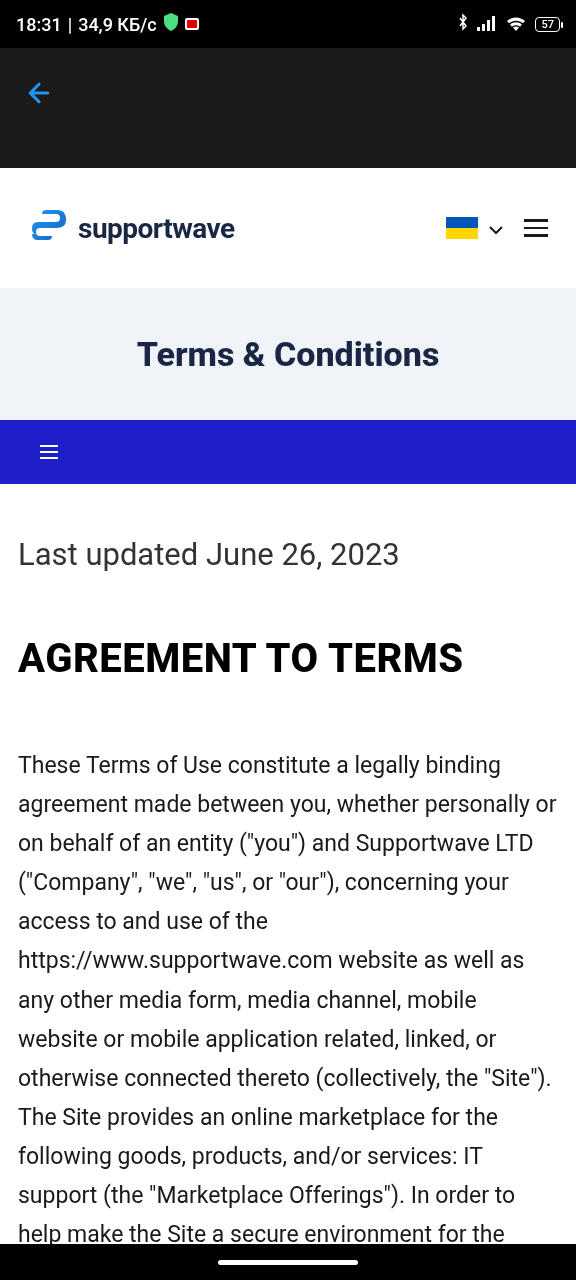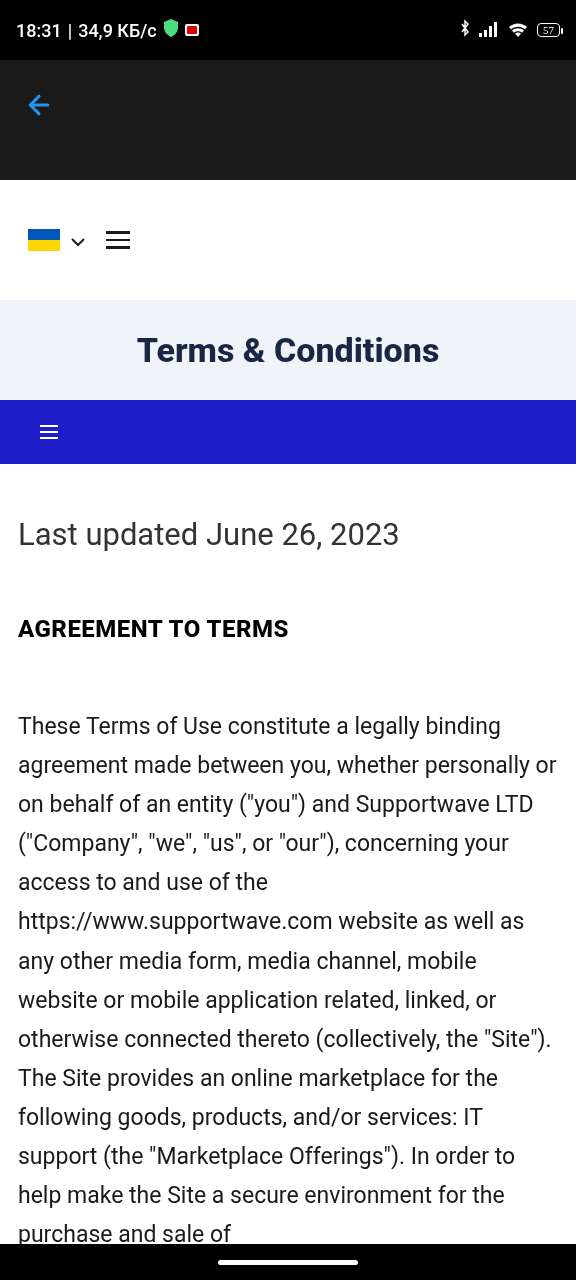--- a/index.html
+++ b/index.html
@@ -5,36 +5,36 @@
 * { margin: 0; padding: 0; box-sizing: border-box; }
 body {
   width: 576px;
   height: 1280px;
   font-family: -apple-system, BlinkMacSystemFont, 'Segoe UI', Roboto, sans-serif;
   background: #fff;
   overflow: hidden;
   position: relative;
 }
 .status-bar {
-  height: 60px;
+  height: 48px;
   background: #000;
   color: #fff;
   display: flex;
   justify-content: space-between;
   align-items: center;
   padding: 0 16px;
   font-size: 18px;
   font-weight: 500;
 }
 .status-left { display: flex; align-items: center; gap: 6px; }
 .status-right { display: flex; align-items: center; gap: 8px; }
 .shield-icon { color: #4ade80; font-size: 16px; }
 .app-indicator { width: 14px; height: 12px; background: #fff; border-radius: 2px; position: relative; }
 .app-indicator::after { content: ''; position: absolute; inset: 2px; background: #d00; border-radius: 1px; }
-.battery-box { display: inline-flex; align-items: center; border: 1.5px solid #fff; border-radius: 4px; padding: 0 5px; font-size: 11px; position: relative; font-family: Liberation Serif, serif; }
+.battery-box { display: inline-flex; align-items: center; border: 1.5px solid #fff; border-radius: 4px; padding: 0 5px; font-size: 11px; position: relative; }
 .battery-box::after { content: ''; position: absolute; right: -4px; top: 4px; width: 2px; height: 6px; background: #fff; border-radius: 1px; }
 
 .nav-back {
   height: 120px;
   background: #1a1a1a;
   display: flex;
   align-items: flex-start;
   padding: 30px 24px;
 }
 .back-arrow { color: #2196f3; font-size: 32px; cursor: pointer; }
@@ -52,41 +52,41 @@
 .header-actions { display: flex; align-items: center; gap: 20px; }
 .flag { width: 32px; height: 22px; display: flex; flex-direction: column; }
 .flag-top { flex: 1; background: #0057b7; }
 .flag-bottom { flex: 1; background: #ffd700; }
 .chevron { font-size: 20px; color: #1a1a1a; }
 .hamburger { display: flex; flex-direction: column; gap: 5px; cursor: pointer; }
 .hamburger span { width: 24px; height: 2.5px; background: #1a1a1a; }
 
 .page-title-section {
   background: #f0f3f7;
-  padding: 30px 20px;
+  padding: 46px 20px;
   text-align: center;
 }
 .page-title { font-size: 34px; font-weight: 800; color: #1a2744; }
 
 .blue-bar {
   background: #1f1fc9;
   height: 64px;
   display: flex;
   align-items: center;
   padding: 0 40px;
 }
 .blue-menu { display: flex; flex-direction: column; gap: 4px; cursor: pointer; }
 .blue-menu span { width: 18px; height: 2px; background: #fff; }
 
 .content {
   padding: 52px 18px;
   color: #1a1a1a;
 }
 .last-updated { font-size: 31px; font-weight: 400; color: #333; margin-bottom: 62px; }
-.section-heading { font-size: 24px; font-weight: 800; color: #000; letter-spacing: 0.5px; margin-bottom: 64px; }
+.section-heading { font-size: 40px; font-weight: 800; color: #000; letter-spacing: 0.5px; margin-bottom: 64px; }
 .body-text { font-size: 23px; line-height: 1.7; color: #1a1a1a; }
 
 .bottom-bar {
   position: absolute;
   bottom: 0;
   left: 0;
   right: 0;
   height: 36px;
   background: #000;
   display: flex;
@@ -137,20 +137,34 @@
 
 <div class="nav-back">
   <span class="back-arrow">
     <svg width="30" height="30" viewBox="0 0 24 24" fill="none" stroke="#2196f3" stroke-width="2.5" stroke-linecap="round" stroke-linejoin="round">
         <path d="M19 12H5 M12 19l-7-7 7-7"></path>
       </svg>
   </span>
 </div>
 
 <div class="app-header">
+  <div class="brand">
+    <span>
+      <svg width="40" height="36" viewBox="0 0 40 36">
+          <path d="M8 26 Q4 26 4 20 Q4 14 10 14 L28 14 Q32 14 32 10 Q32 6 28 6 L14 6 Q14 2 18 2 L30 2 Q38 2 38 12 Q38 20 28 20 L12 20 Q8 20 8 24 Q8 28 12 28 L24 28 Q24 32 20 32 L10 32 Q4 32 4 26 Z" fill="url(#g)"></path>
+          <defs>
+            <linearGradient id="g" x1="0" y1="0" x2="1" y2="1">
+              <stop offset="0" stop-color="#2196f3"></stop>
+              <stop offset="1" stop-color="#1565c0"></stop>
+            </linearGradient>
+          </defs>
+        </svg>
+    </span>
+    <span class="brand-text">supportwave</span>
+  </div>
   <div class="header-actions">
     <div style="display:flex;align-items:center;gap:10px;">
       <div class="flag">
         <div class="flag-top"></div>
         <div class="flag-bottom"></div>
       </div>
       <span class="chevron">
         <svg width="16" height="10" viewBox="0 0 16 10" fill="none" stroke="#1a1a1a" stroke-width="2">
             <path d="M2 2 L8 8 L14 2"></path>
           </svg>

